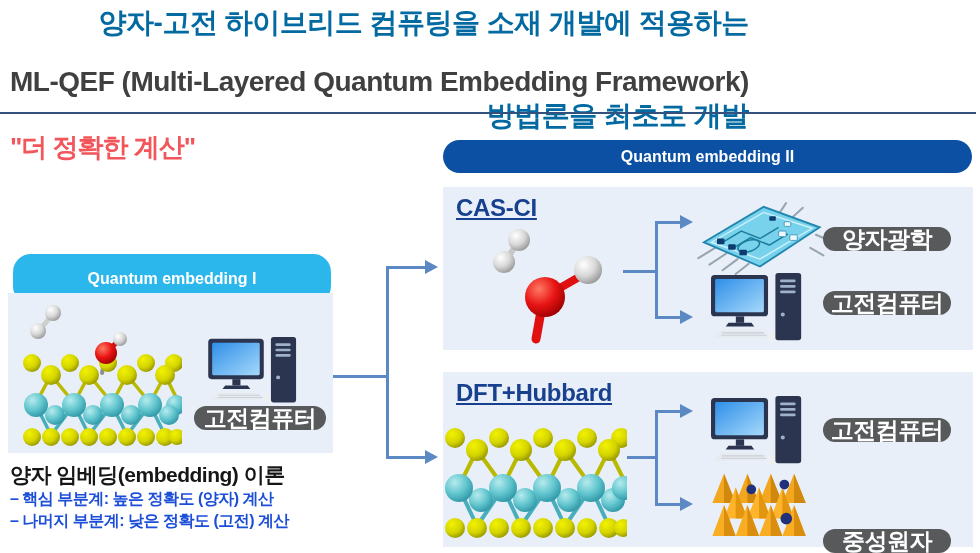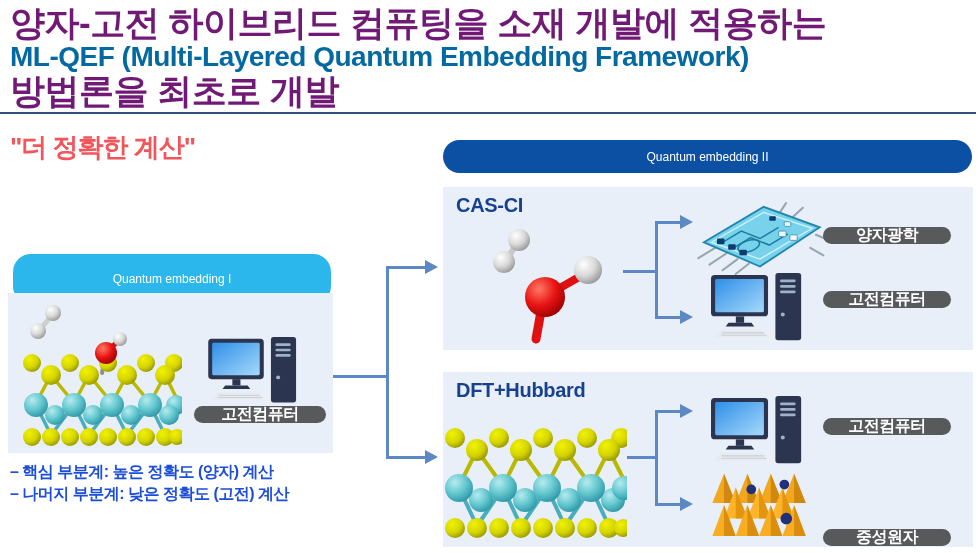--- a/index.html
+++ b/index.html
@@ -1,41 +1,41 @@
 <!DOCTYPE html>
 <html><head>
 <meta charset="utf-8">
 <style>
   * { margin:0; padding:0; box-sizing:border-box; }
   body { background:#ffffff; font-family:"Liberation Sans", sans-serif; }
   #canvas { position:relative; width:980px; height:553px; background:#ffffff; overflow:hidden; }
 
   
   .title { position:absolute; left:10px; top:6px; font-weight:bold; letter-spacing:-0.5px; }
-  .title .l1, .title .l3 { display:block; font-size:35px; line-height:34px; color:#701a75; }
-  .title .l2 { display:block; font-size:28px; line-height:34px; color:#0369a1; }
+  .title .l1, .title .l3 { display:block; font-size:28px; line-height:34px; color:#0369a1;text-align:right; }
+  .title .l2 { display:block; font-size:28px; line-height:34px; color:#404040;margin-top:25px; }
   .divider { position:absolute; left:0; top:112px; width:976px; height:2px; background:#33517e; }
   .quote { position:absolute; left:10px; top:130px; font-size:26px; font-weight:bold; color:#f2555a; letter-spacing:-1px; }
 
   
   .pill { position:absolute; display:flex; align-items:center; justify-content:center;
-          color:#fff; font-weight:normal; font-size:12px; letter-spacing:0; }
+          color:#fff; font-weight:bold; font-size:16px; letter-spacing:0; }
   .pill.navy { left:443px; top:140px; width:529px; height:33px; border-radius:17px; background:#0c50a4; }
   .pill.cyan { left:13px; top:254px; width:318px; height:50px; border-radius:18px; background:#2cb7ec; }
 
   .panel { position:absolute; background:#e9eff8; }
   .panel.cas  { left:443px; top:187px; width:530px; height:163px; }
   .panel.dft  { left:443px; top:372px; width:530px; height:175px;text-align:center; }
   .panel.left { left:8px;   top:293px; width:325px; height:160px; }
 
-  .panel-label { position:absolute; left:13px; top:7px; font-size:20px; font-weight:bold; color:#17418f; letter-spacing:-0.3px; }
-
-  .badge { position:absolute; width:128px; height:17px; background:#58595b; border-radius:15px;
+  .panel-label { position:absolute; left:13px; top:7px; font-size:24px; font-weight:bold; color:#17418f; letter-spacing:-0.3px;text-decoration:underline; }
+
+  .badge { position:absolute; width:128px; height:24px; background:#58595b; border-radius:15px;
            display:flex; align-items:center; justify-content:center;
-           color:#fff; font-weight:bold; font-size:16px; letter-spacing:-0.5px; }
+           color:#fff; font-weight:bold; font-size:23px; letter-spacing:-0.5px; }
 
   
   .hline { position:absolute; height:3px; background:#5c88c4; }
   .vline { position:absolute; width:3px;  background:#5c88c4; }
   .arrowhead { position:absolute; width:0; height:0;
                border-top:7px solid transparent; border-bottom:7px solid transparent;
                border-left:13px solid #5c88c4; }
 
   
   .theory { position:absolute; left:10px; top:461px; color:#161616; letter-spacing:-0.5px; }
@@ -341,17 +341,18 @@
   </div>
 
   <div class="hline" style="left:333px; top:375px; width:56px;"></div>
   <div class="vline" style="left:386px; top:266px; height:193px;"></div>
   <div class="hline" style="left:386px; top:266px; width:40px;"></div>
   <div class="arrowhead" style="left:425px; top:260px;"></div>
   <div class="hline" style="left:386px; top:456px; width:40px;"></div>
   <div class="arrowhead" style="left:425px; top:450px;"></div>
 
   <div class="theory">
+    <div class="t">양자 임베딩(embedding) 이론</div>
     <div class="li">– 핵심 부분계: 높은 정확도 (양자) 계산</div>
     <div class="li">– 나머지 부분계: 낮은 정확도 (고전) 계산</div>
   </div>
 
 </div>
 
 </body></html>

